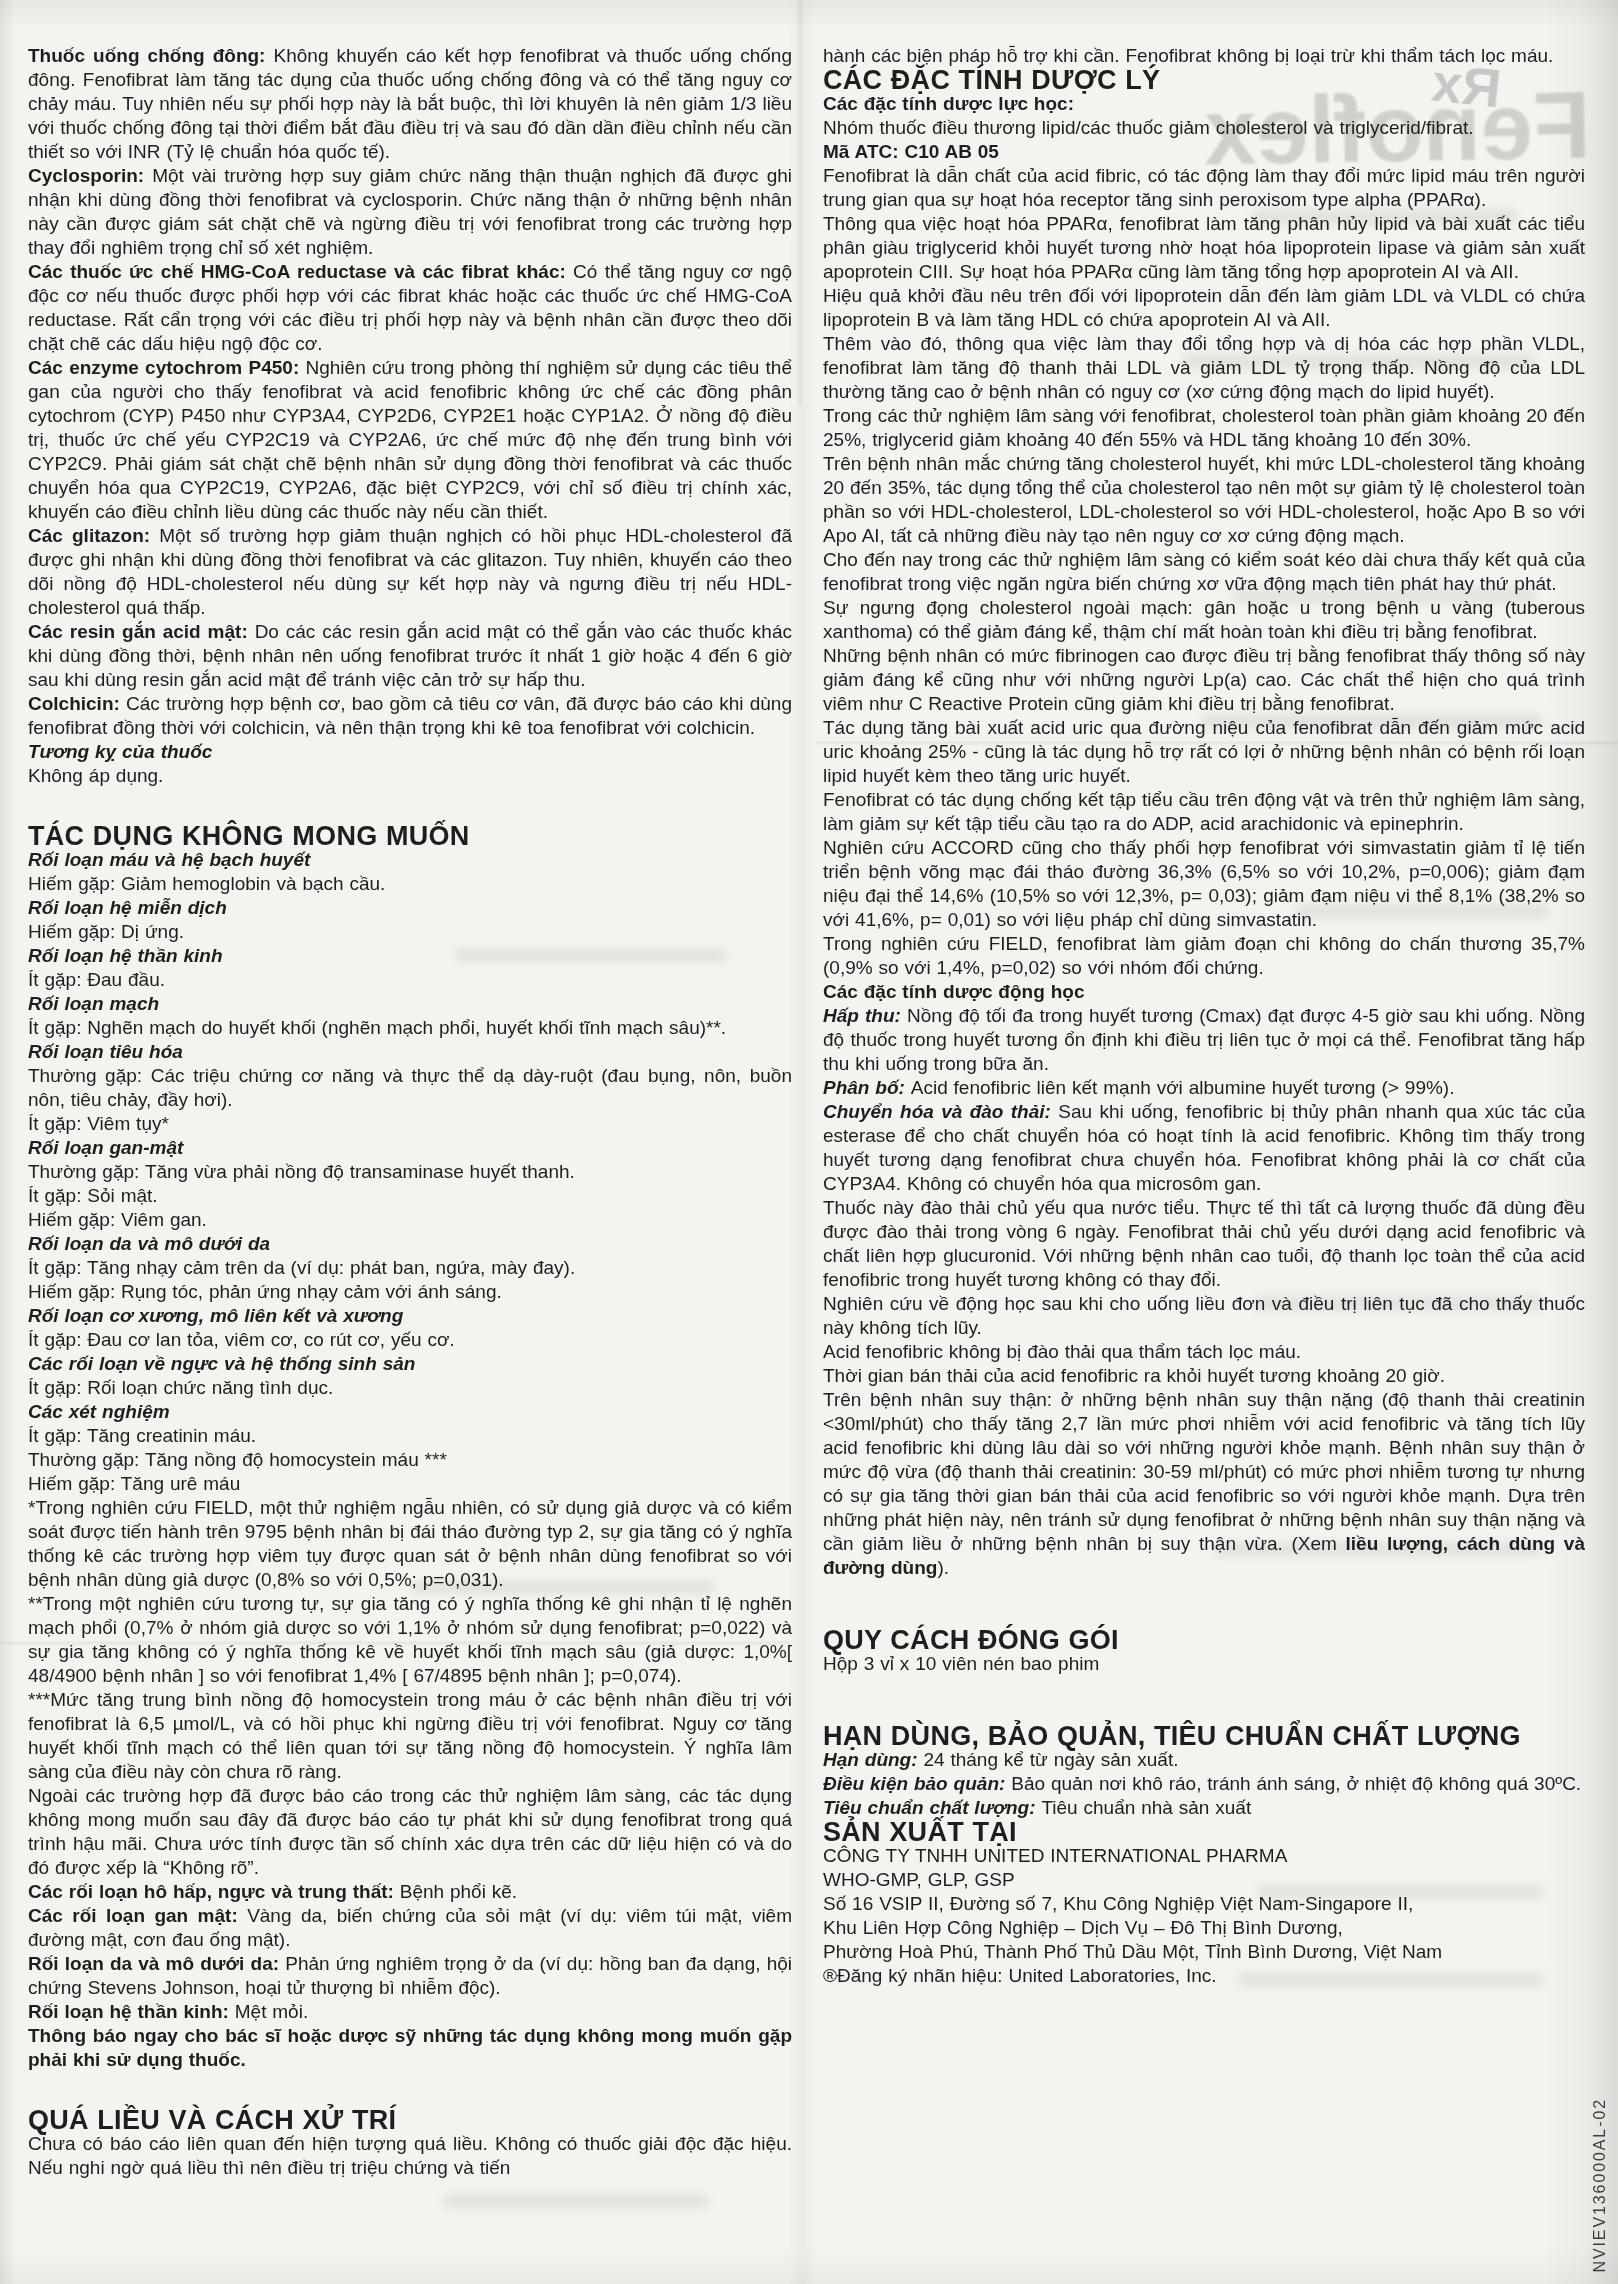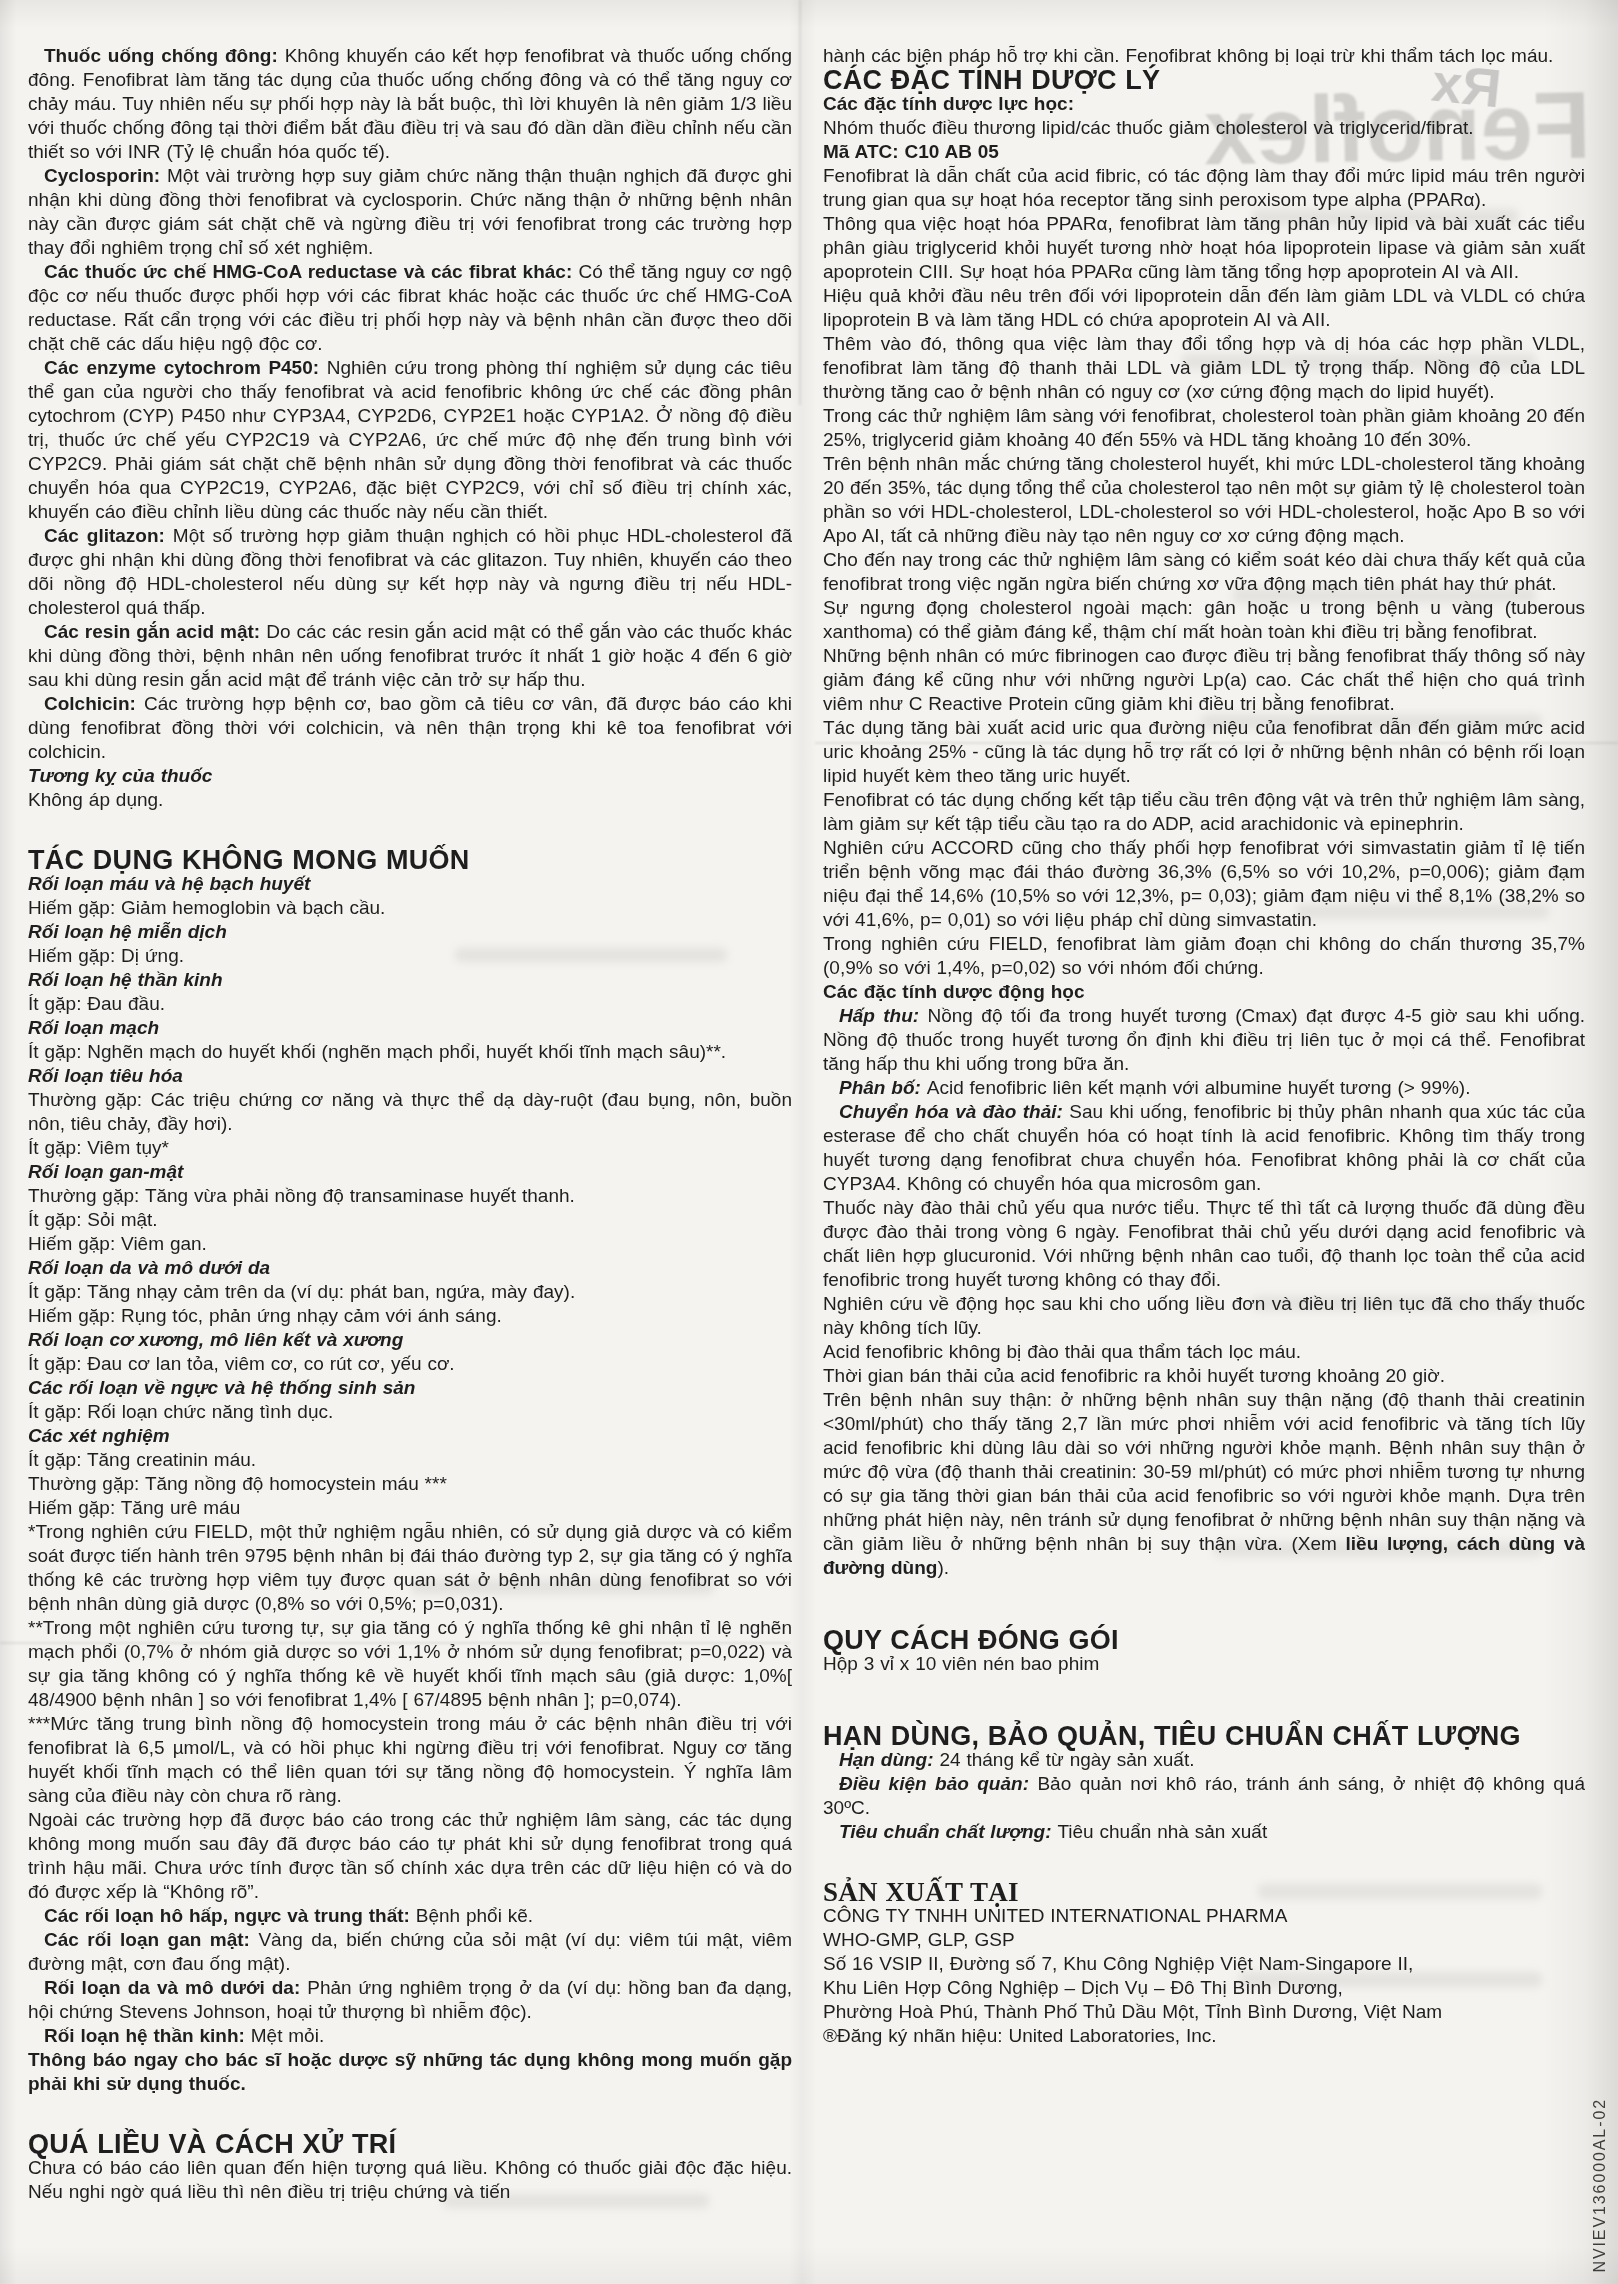--- a/index.html
+++ b/index.html
@@ -20,21 +20,21 @@
     font-size:19px;line-height:24px;text-align:justify;
     word-spacing:0.6px;
   }
   .col-left{left:28px;width:764px;}
   .col-right{left:823px;width:762px;}
   .col p{margin:0;padding:0;}
   .col .h{font-weight:bold;font-size:27px;letter-spacing:0.3px;}
   .col .sub{font-weight:bold;font-style:italic;text-align:left;}
   .col .b{font-weight:bold;}
   .col .bi{font-weight:bold;font-style:italic;}
-  .lead{font-weight:bold;margin-left:16px;}
+  .lead{font-weight:bold;}
   .lead.bi{font-style:italic;}
   
   .wm-brand{
     position:absolute;left:1204px;top:75px;
     font-size:94px;font-weight:bold;color:rgba(125,124,120,0.30);
     transform:scaleX(-1) rotate(1deg);filter:blur(1.3px);white-space:nowrap;
   }
   .wm-rx{
     position:absolute;left:1432px;top:54px;
     font-size:54px;font-weight:bold;color:rgba(110,110,108,0.33);
@@ -149,21 +149,21 @@
       <p class="para">Nghiên cứu về động học sau khi cho uống liều đơn và điều trị liên tục đã cho thấy thuốc này không tích lũy.</p>
       <p class="para">Acid fenofibric không bị đào thải qua thẩm tách lọc máu.</p>
       <p class="para">Thời gian bán thải của acid fenofibric ra khỏi huyết tương khoảng 20 giờ.</p>
       <p class="para">Trên bệnh nhân suy thận: ở những bệnh nhân suy thận nặng (độ thanh thải creatinin &lt;30ml/phút) cho thấy tăng 2,7 lần mức phơi nhiễm với acid fenofibric và tăng tích lũy acid fenofibric khi dùng lâu dài so với những người khỏe mạnh. Bệnh nhân suy thận ở mức độ vừa (độ thanh thải creatinin: 30-59 ml/phút) có mức phơi nhiễm tương tự nhưng có sự gia tăng thời gian bán thải của acid fenofibric so với người khỏe mạnh. Dựa trên những phát hiện này, nên tránh sử dụng fenofibrat ở những bệnh nhân suy thận nặng và cần giảm liều ở những bệnh nhân bị suy thận vừa. (Xem <span class="b">liều lượng, cách dùng và đường dùng</span>).</p>
       <div class="h" style="margin-top: 48px;">QUY CÁCH ĐÓNG GÓI</div>
       <p class="para">Hộp 3 vỉ x 10 viên nén bao phim</p>
       <div class="h" style="margin-top: 48px;">HẠN DÙNG, BẢO QUẢN, TIÊU CHUẨN CHẤT LƯỢNG</div>
       <p class="para"><span class="lead bi">Hạn dùng: </span>24 tháng kể từ ngày sản xuất.</p>
       <p class="para"><span class="lead bi">Điều kiện bảo quản: </span>Bảo quản nơi khô ráo, tránh ánh sáng, ở nhiệt độ không quá 30ºC.</p>
       <p class="para"><span class="lead bi">Tiêu chuẩn chất lượng: </span>Tiêu chuẩn nhà sản xuất</p>
-      <div class="h" style="margin-top: 36px; font-family: Liberation Serif, serif;">SẢN XUẤT TẠI</div>
+      <div class="h" style="">SẢN XUẤT TẠI</div>
       <p class="para">CÔNG TY TNHH UNITED INTERNATIONAL PHARMA</p>
       <p class="para">WHO-GMP, GLP, GSP</p>
       <p class="para">Số 16 VSIP II, Đường số 7, Khu Công Nghiệp Việt Nam-Singapore II,</p>
       <p class="para">Khu Liên Hợp Công Nghiệp – Dịch Vụ – Đô Thị Bình Dương,</p>
       <p class="para">Phường Hoà Phú, Thành Phố Thủ Dầu Một, Tỉnh Bình Dương, Việt Nam</p>
       <p class="para">®Đăng ký nhãn hiệu: United Laboratories, Inc.</p>
     </div>
 
   <div class="side-code">NVIEV136000AL-02</div>
 </div>

